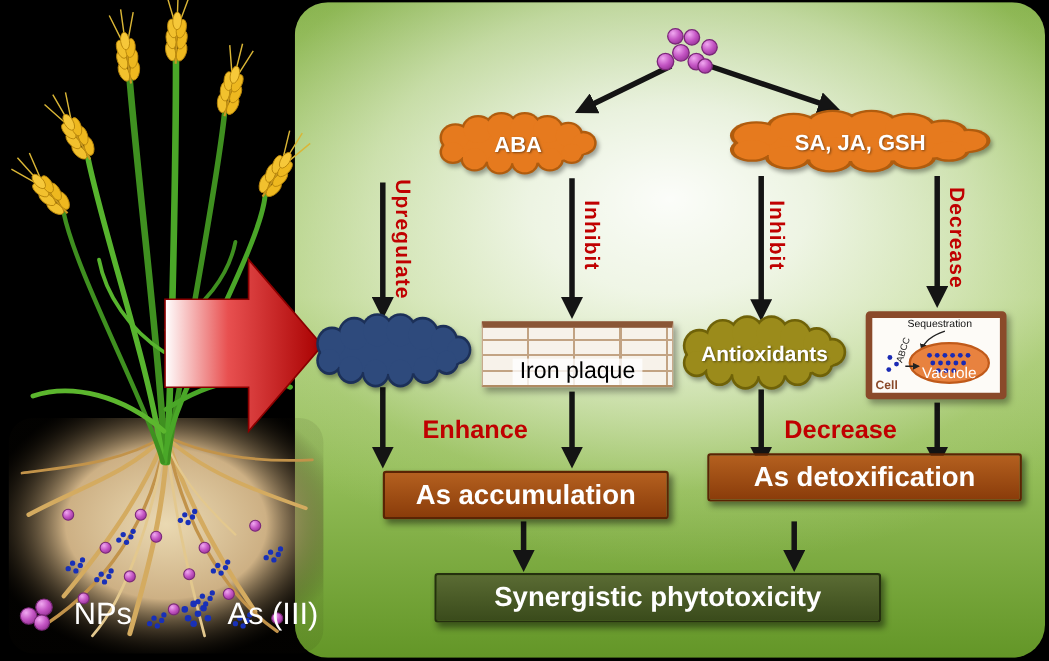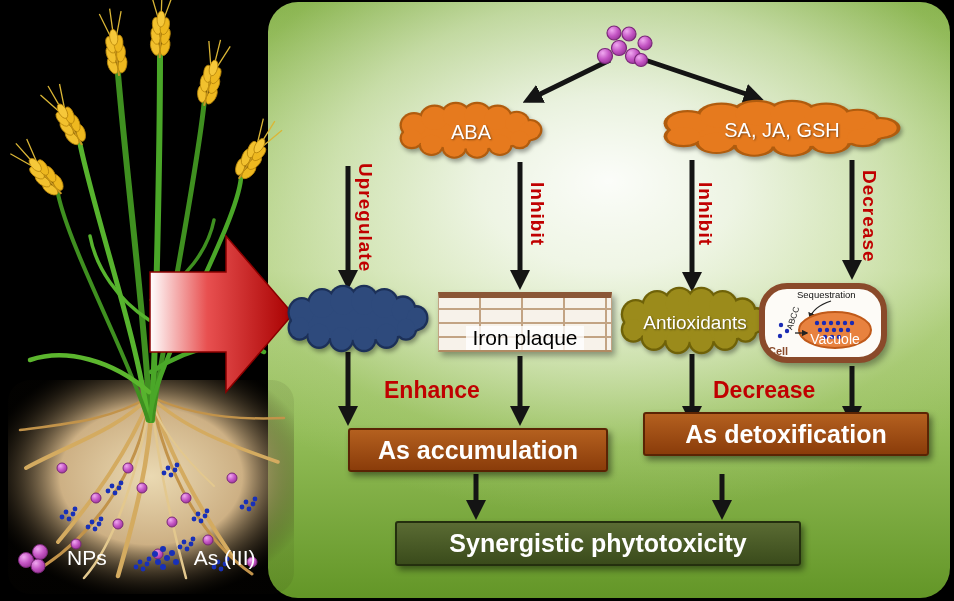--- a/index.html
+++ b/index.html
@@ -9,21 +9,21 @@
   .panel{position:absolute;left:268px;top:2px;width:682px;height:596px;border-radius:30px;z-index:1;
     background:
       radial-gradient(95% 72% at 50% 30%, rgba(255,255,255,.96) 0%, rgba(255,255,255,.8) 20%, rgba(236,244,220,.6) 42%, rgba(190,216,144,.25) 62%, rgba(0,0,0,0) 78%),
       linear-gradient(180deg,#7cab3f 0%,#9bc264 22%,#b4d284 45%,#93bd58 72%,#639627 100%);}
 
   .layer{position:absolute;left:0;top:0;z-index:3;pointer-events:none}
 
   .cloud{position:absolute;display:flex;align-items:center;justify-content:center;z-index:4}
   .cloud-svg{position:absolute;left:0;top:0;width:100%;height:100%;overflow:visible;
     filter:drop-shadow(2px 3px 2px rgba(0,0,0,.35))}
-  .cloud-label{position:relative;color:#fff;font-weight:normal;font-size:20px;
+  .cloud-label{position:relative;color:#fff;font-weight:bold;font-size:20px;
     text-shadow:1px 1px 2px rgba(0,0,0,.45);white-space:nowrap}
 
   .vlabel{position:absolute;writing-mode:vertical-rl;color:#c00000;font-weight:bold;
     font-size:19px;letter-spacing:1px;z-index:5}
   .rlabel{position:absolute;color:#c00000;font-weight:bold;font-size:23px;z-index:5;white-space:nowrap}
 
   .fbox{position:absolute;display:flex;align-items:center;justify-content:center;color:#fff;
     font-weight:bold;font-size:25px;border-radius:3px;z-index:4;white-space:nowrap;
     box-shadow:3px 4px 6px rgba(0,0,0,.45)}
   .brown{background:linear-gradient(180deg,#b4601f,#8a3c0a);border:2px solid #5a2404}
@@ -32,32 +32,32 @@
   .plaque{position:absolute;left:438px;top:292px;width:174px;height:60px;z-index:4;
     background-color:#f7f2ea;
     background-image:repeating-linear-gradient(0deg,transparent 0 12px,#c2a383 12px 14px),
                      repeating-linear-gradient(90deg,transparent 0 40px,#c2a383 40px 42px);
     border-top:6px solid #8a5636;border-bottom:2px solid #b08b63;
     border-left:1px solid #c2a383;border-right:1px solid #c2a383;
     display:flex;align-items:flex-end;justify-content:center;
     box-shadow:3px 4px 6px rgba(0,0,0,.35)}
   .plaque-label{font-size:21px;color:#000;background:rgba(255,255,255,.78);padding:0 6px;white-space:nowrap}
 
-  .cellbox{position:absolute;left:759px;top:283px;width:128px;height:80px;z-index:4;
-    border:6px solid #8a4a2a;border-radius:28px;background:#fdfbf7;
+  .cellbox{position:absolute;left:787px;top:283px;width:128px;height:80px;z-index:4;
+    border:6px solid #8a4a2a;border-radius:4px;background:#fdfbf7;
     box-shadow:3px 4px 6px rgba(0,0,0,.35)}
   .cellbox span{position:absolute;z-index:2}
   .seq-label{left:32px;top:0px;font-size:9.5px;color:#111}
   .vac-label{left:70px;top:42px;transform:translateX(-50%);font-size:14px;font-weight:normal;color:#fff}
   .abcc-label{left:16px;top:24px;font-size:8.5px;color:#222;transform:rotate(-72deg)}
   .cell-label{left:3px;bottom:0px;font-size:11px;font-weight:bold;color:#8a4a2a}
 
   .legend{position:absolute;left:14px;top:540px;display:flex;align-items:center;gap:40px;z-index:4}
   .legend-item{display:flex;align-items:center;gap:7px}
-  .legend-item span{color:#fff;font-size:21px;white-space:nowrap}
+  .legend-item span{color:#fff;font-size:28px;white-space:nowrap}
 </style>
 </head>
 <body>
 
 <div class="panel"></div>
 
 <svg class="layer" width="310" height="601" style="z-index:2;">
   <defs>
     <radialGradient id="rootbg" cx="50%" cy="45%" r="58%">
       <stop offset="0" stop-color="#ead9b2"></stop>

